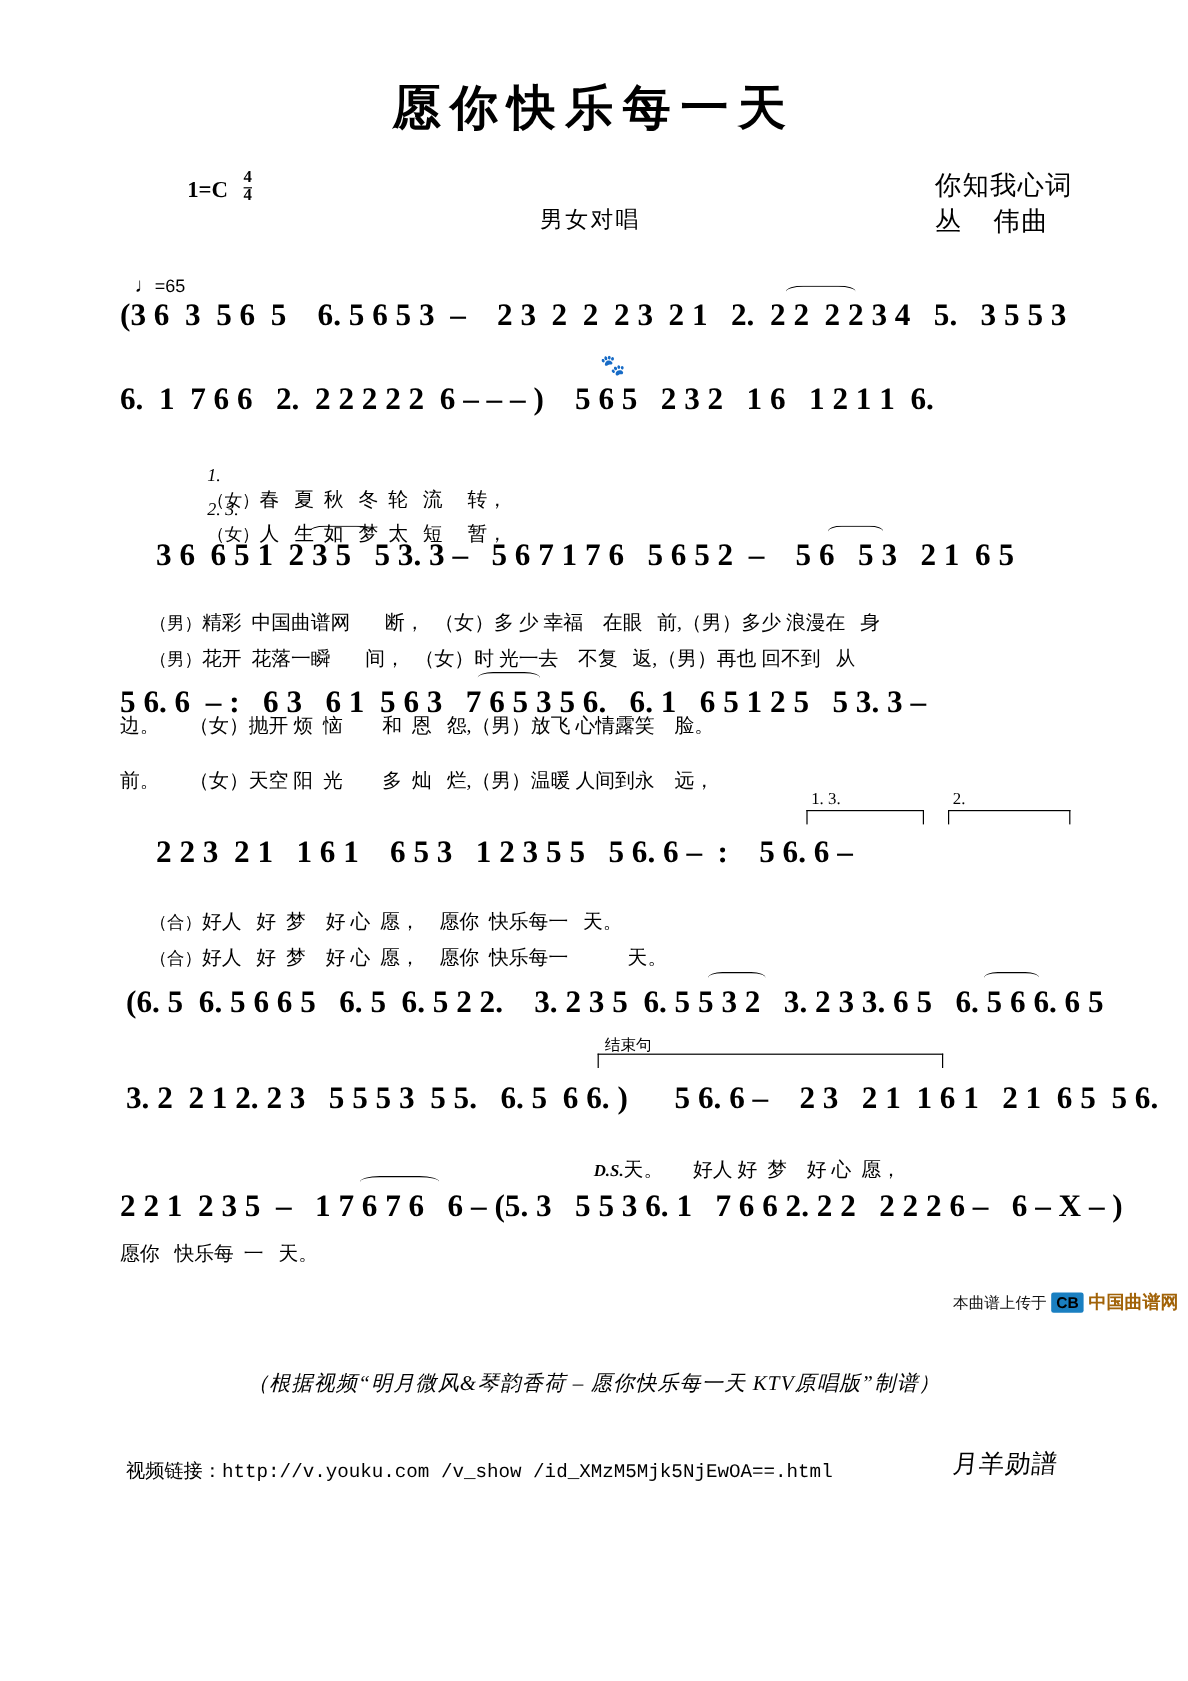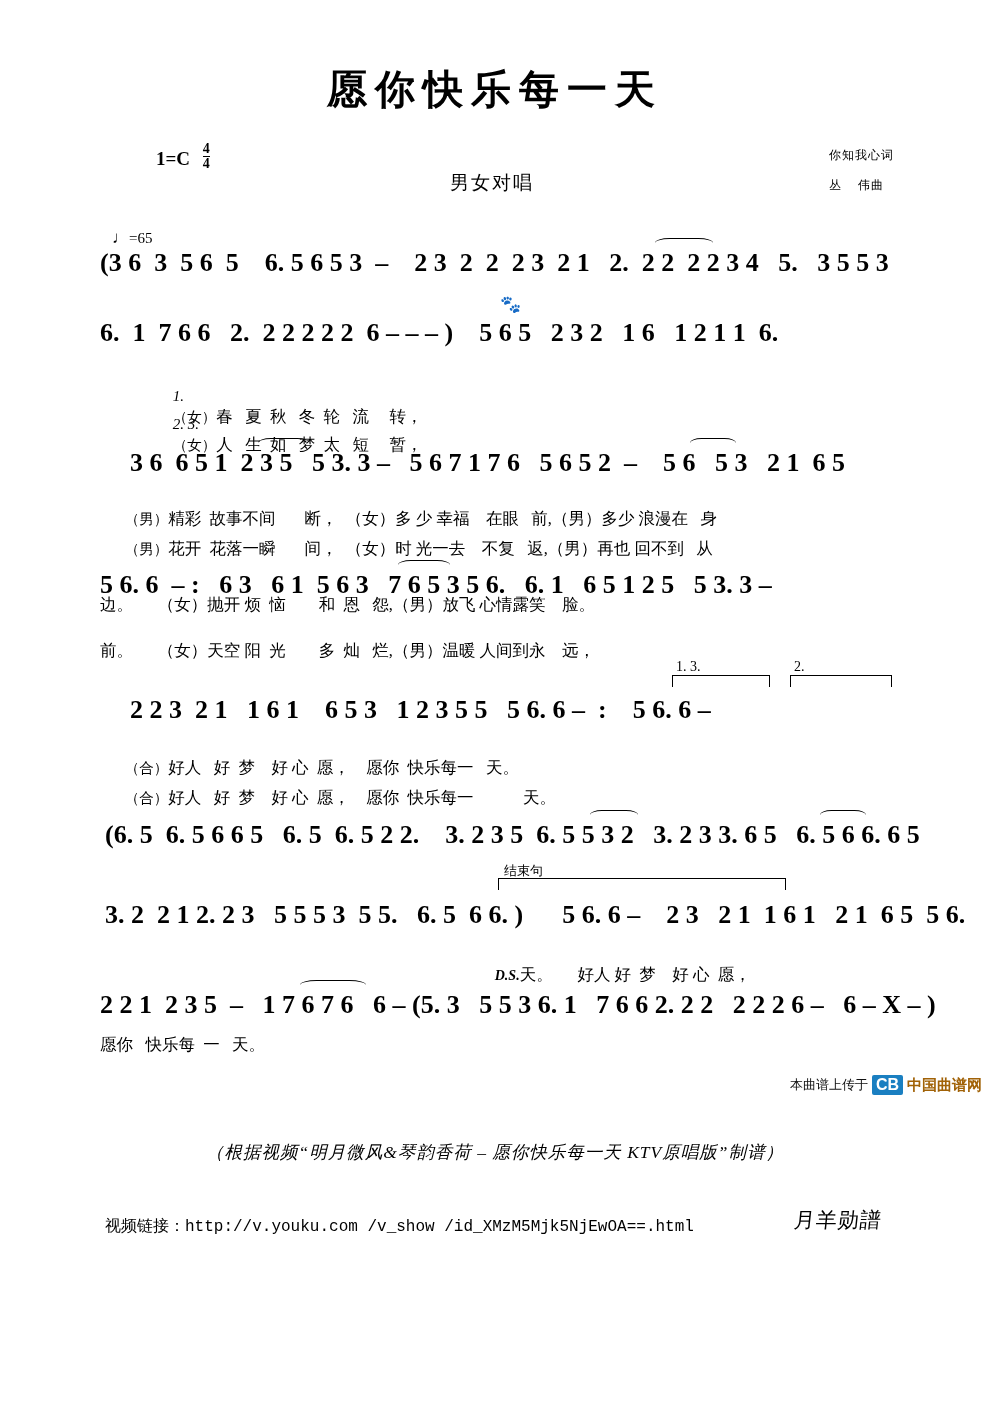--- a/index.html
+++ b/index.html
@@ -56,32 +56,32 @@
     position: absolute;
     left: 450px;
     top: 170px;
     font-size: 19px;
     letter-spacing: 2px;
   }
   .credits {
     position: absolute;
     right: 96px;
     top: 140px;
-    font-size: 12px;
+    font-size: 22px;
     line-height: 30px;
     text-align: left;
     letter-spacing: 1px;
   }
   .credits div { white-space: pre; }
   .tempo {
     position: absolute;
     left: 112px;
     top: 228px;
     font-size: 15px;
-    font-family: Liberation Serif, serif;
+    font-family: Liberation Sans, sans-serif;
   }
   .tempo .qn { font-size: 17px; }
 
   
   .row {
     position: absolute;
     left: 0;
     width: 990px;
   }
   .notes {
@@ -141,23 +141,23 @@
     right: 8px;
     bottom: 12px;
     display: flex;
     align-items: center;
     font-size: 13px;
     color: #111;
   }
   .footer-bar .cn-logo {
     display: inline-block;
     background: #1a7fc1;
-    color: #ffffff;
-    font-weight: bold;
-    font-size: 16px;
+    color: #000000;
+    font-weight: bold;
+    font-size: 13px;
     padding: 1px 4px;
     border-radius: 2px;
     margin: 0 4px;
     font-family: "Liberation Sans", sans-serif;
     text-align: right;
   }
   .footer-bar .site {
     color: #a16207;
     font-weight: bold;
     font-size: 15px;
@@ -223,21 +223,21 @@
       <span class="small-num">2. 3.</span>
       <span class="role">（女）</span><span>人   生  如   梦  太   短     暂，</span>
     </div>
   </div>
 
   <div class="row" style="top:448px;">
     <div class="notes" style="left:130px;">3 6  6 5 1  2 3 5   5 3. 3 –   5 6 7 1 7 6   5 6 5 2  –    5 6   5 3   2 1  6 5</div>
     <div class="tie" style="left:258px; top:-10px; width:52px;"></div>
     <div class="tie" style="left:690px; top:-10px; width:46px;"></div>
     <div class="lyr" style="top:40px;">
-      <span class="role">（男）</span><span>精彩  故事不间       断，  （女）多 少 幸福    在眼   前,（男）多少 浪漫在   身</span>
+      <span class="role">（男）</span><span>精彩  中国曲谱网       断，  （女）多 少 幸福    在眼   前,（男）多少 浪漫在   身</span>
     </div>
     <div class="lyr" style="top:70px;">
       <span class="role">（男）</span><span>花开  花落一瞬       间，  （女）时 光一去    不复   返,（男）再也 回不到   从</span>
     </div>
   </div>
 
   <div class="row" style="top:570px;">
     <div class="notes" style="left:100px;">5 6. 6  – :   6 3   6 1  5 6 3   7 6 5 3 5 6.   6. 1   6 5 1 2 5   5 3. 3 –</div>
     <div class="tie" style="left:398px; top:-10px; width:52px;"></div>
     <div class="lyr" style="top:24px;">边。      （女）抛开 烦  恼        和  恩   怨,（男）放飞 心情露笑    脸。</div>

